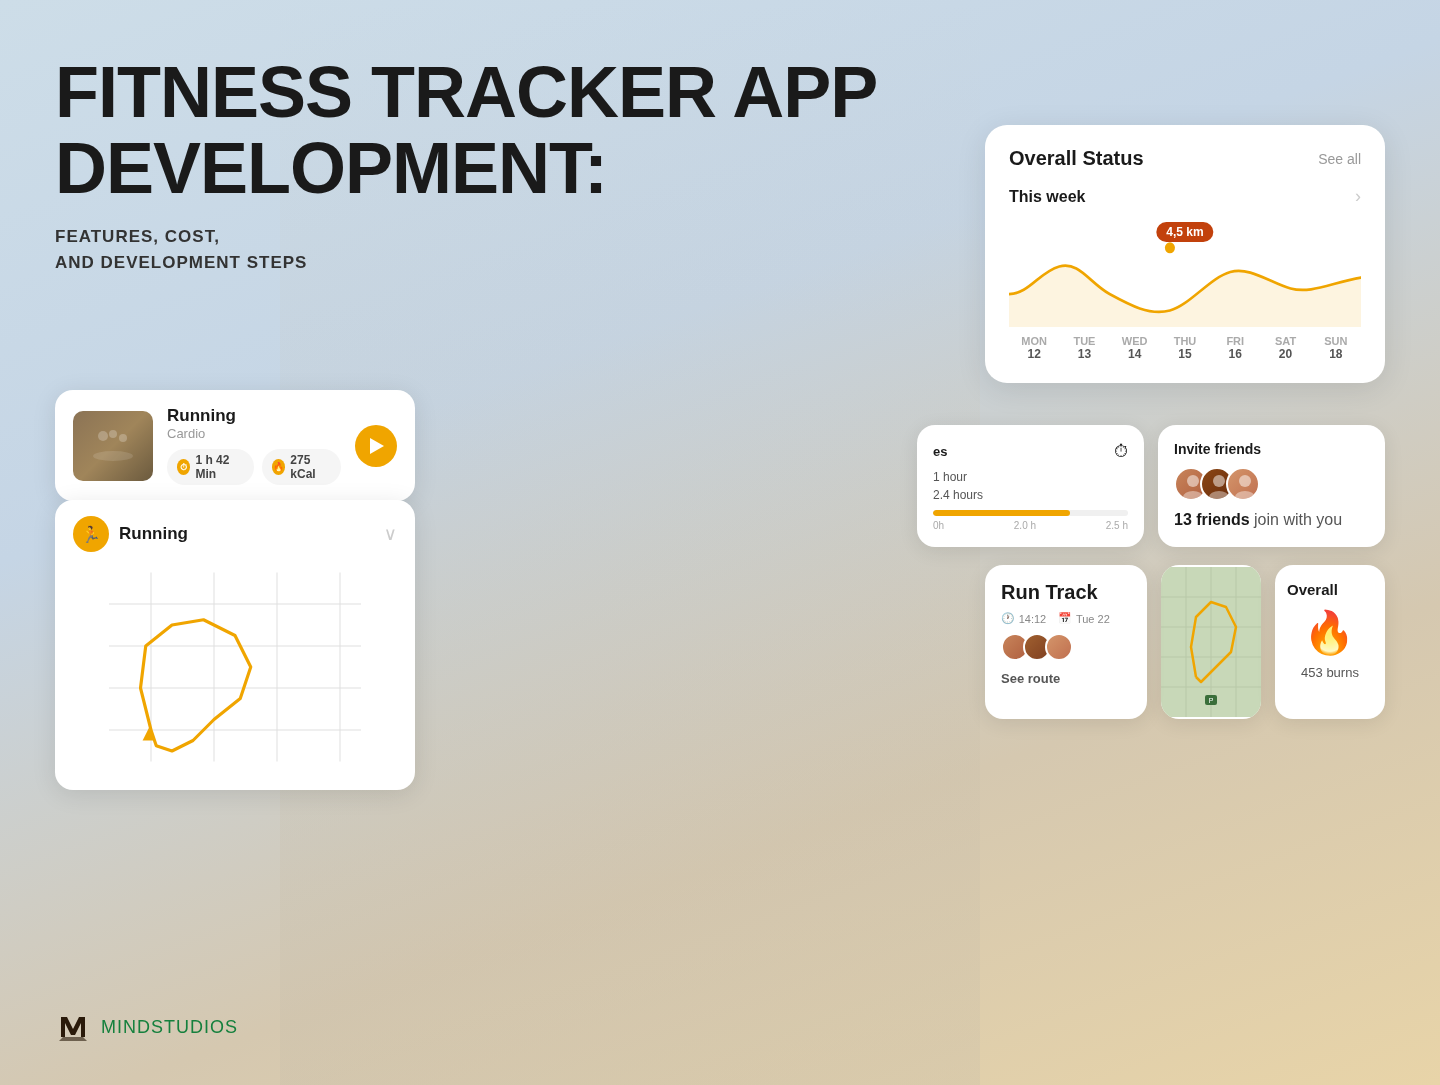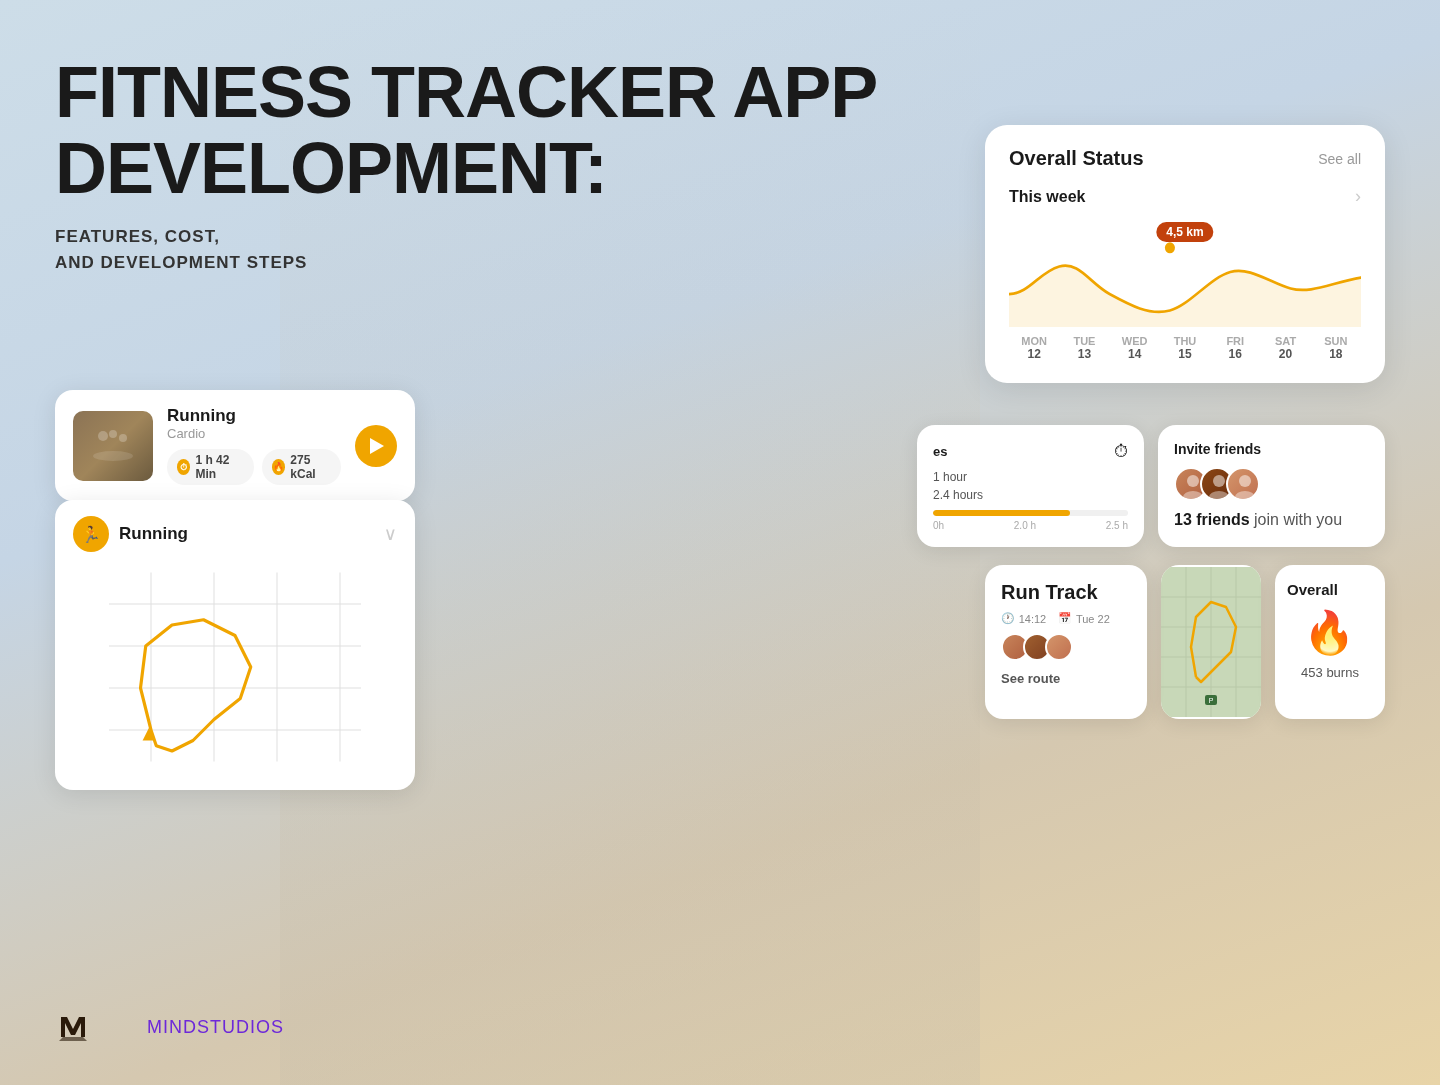--- a/index.html
+++ b/index.html
@@ -460,23 +460,22 @@
       gap: 10px;
       z-index: 10;
     }
     .logo-icon {
       width: 36px;
       height: 36px;
     }
     .logo-text {
       font-size: 18px;
       font-weight: 900;
-      color: #6d28d9;
+      color: #15803d;
       letter-spacing: 1px;
-      margin-left: 46px;
     }
     .logo-text span {
       font-weight: 400;
     }
 
     
     .runner-img {
       position: absolute;
       top: 0;
       left: 280px;

